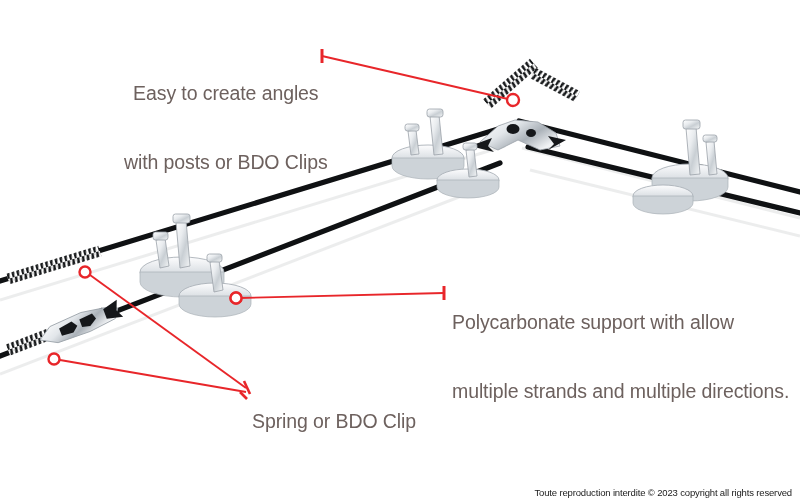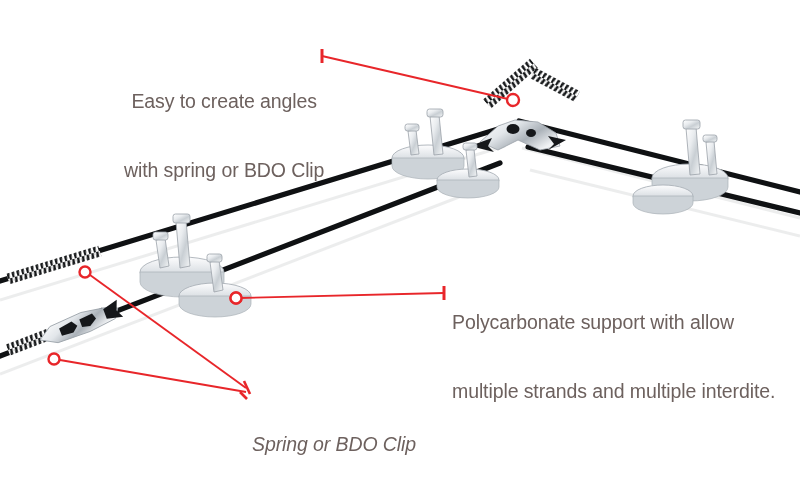--- a/index.html
+++ b/index.html
@@ -26,33 +26,32 @@
     position: absolute;
     color: #6d615e;
     font-family: "Liberation Sans", sans-serif;
     font-size: 19.5px;
     line-height: 23px;
     white-space: pre;
     letter-spacing: -0.1px;
   }
   #callout-angles {
     left: 124px;
-    top: 44px;
+    top: 36px;
     text-align: center;
   }
   #callout-polycarbonate {
     left: 452px;
     top: 265px;
     text-align: left;
   }
   #callout-clip {
     left: 252px;
-    top: 387px;
+    top: 364px;
     text-align: left;
-    font-style: italic;
   }
   #footer-copyright {
     position: absolute;
     right: 8px;
     bottom: 6px;
     color: #1a1a1a;
     font-family: "Liberation Sans", sans-serif;
     font-size: 9.5px;
     letter-spacing: -0.15px;
     white-space: pre;
@@ -212,26 +211,27 @@
         <circle cx="54" cy="359" r="5.5" fill="#ffffff" stroke="#e8262a" stroke-width="2.4"></circle>
       </g>
 
       <path d="M244,381 L250,394" stroke-width="2.6"></path>
       <path d="M240,392 L247,399" stroke-width="2.6"></path>
     </g>
   </svg>
 
   <div class="callout" id="callout-angles">
     <div>Easy to create angles</div>
-    <div>with spring or BDO Clip</div>
+    <div>with posts or BDO Clips</div>
   </div>
 
   <div class="callout" id="callout-polycarbonate">
     <div>Polycarbonate support with allow</div>
-    <div>multiple strands and multiple interdite.</div>
+    <div>multiple strands and multiple directions.</div>
   </div>
 
   <div class="callout" id="callout-clip">
     <div>Spring or BDO Clip</div>
   </div>
 
+  <div id="footer-copyright">Toute reproduction interdite © 2023 copyright all rights reserved</div>
 
 </div>
 
 </body></html>

